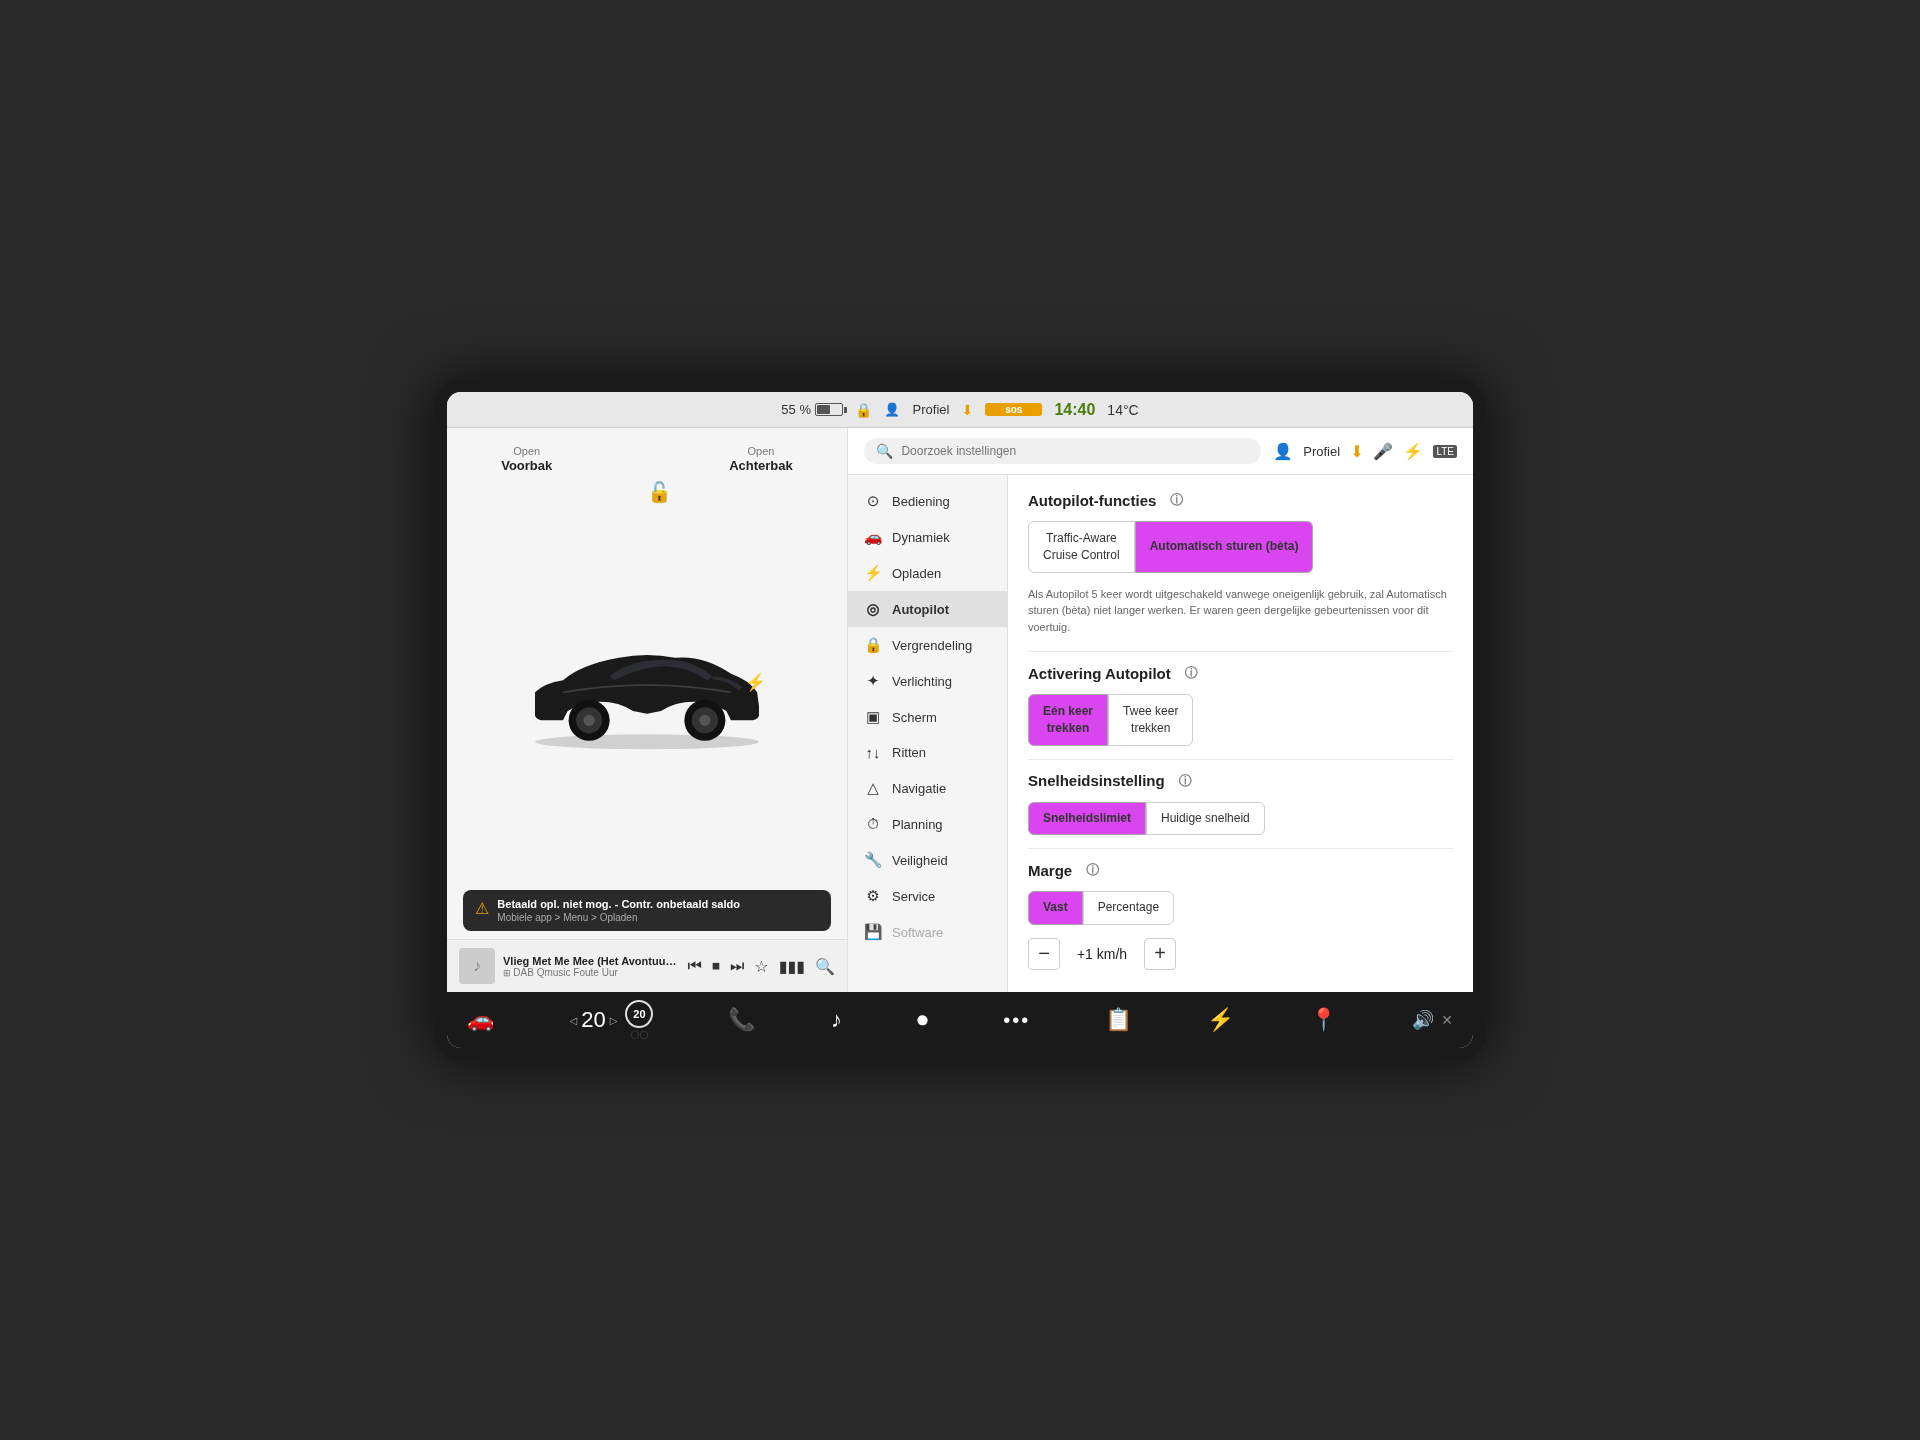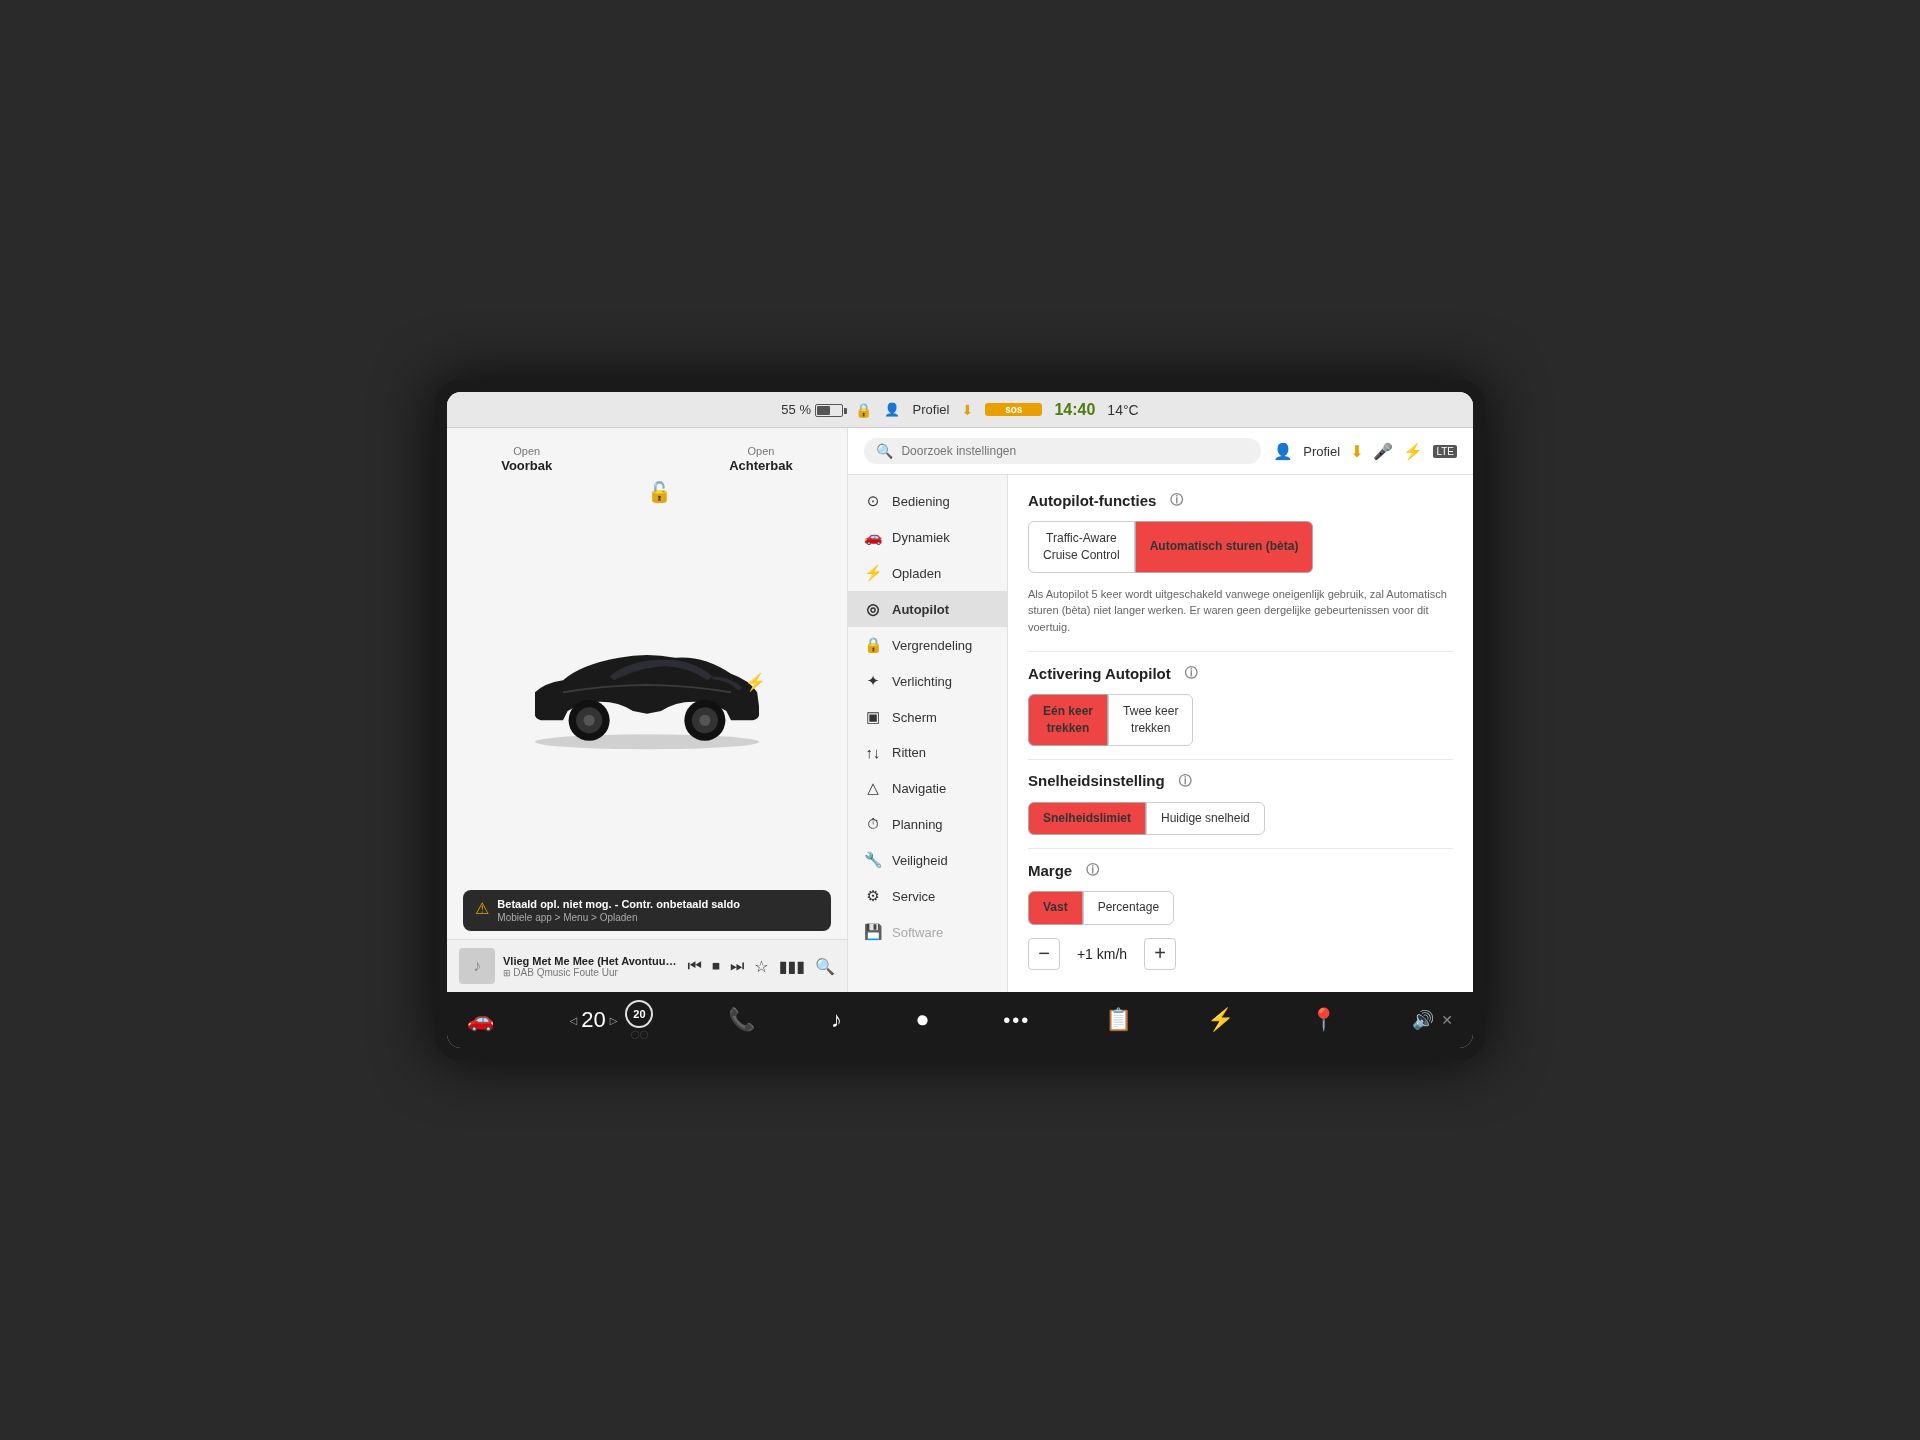--- a/index.html
+++ b/index.html
@@ -37,21 +37,21 @@
       align-items: center;
       justify-content: center;
       gap: 12px;
       font-size: 13px;
       color: #333;
       border-bottom: 1px solid #ccc;
       flex-shrink: 0;
     }
     .status-bar .battery {
       display: flex;
-      align-items: flex-end;
+      align-items: center;
       gap: 4px;
     }
     .battery-icon {
       width: 28px;
       height: 13px;
       border: 1.5px solid #555;
       border-radius: 2px;
       position: relative;
       display: flex;
       align-items: center;
@@ -323,21 +323,21 @@
       line-height: 1.3;
       text-align: center;
     }
     .btn-option:first-child {
       border-radius: 6px 0 0 6px;
     }
     .btn-option:last-child {
       border-radius: 0 6px 6px 0;
     }
     .btn-option.selected {
-      background: #ef4444;
+      background: #d946ef;
       font-weight: 600;
       border-color: #aaa;
     }
     .description-text {
       font-size: 11px;
       color: #666;
       line-height: 1.5;
       margin-bottom: 16px;
     }
     .divider {

